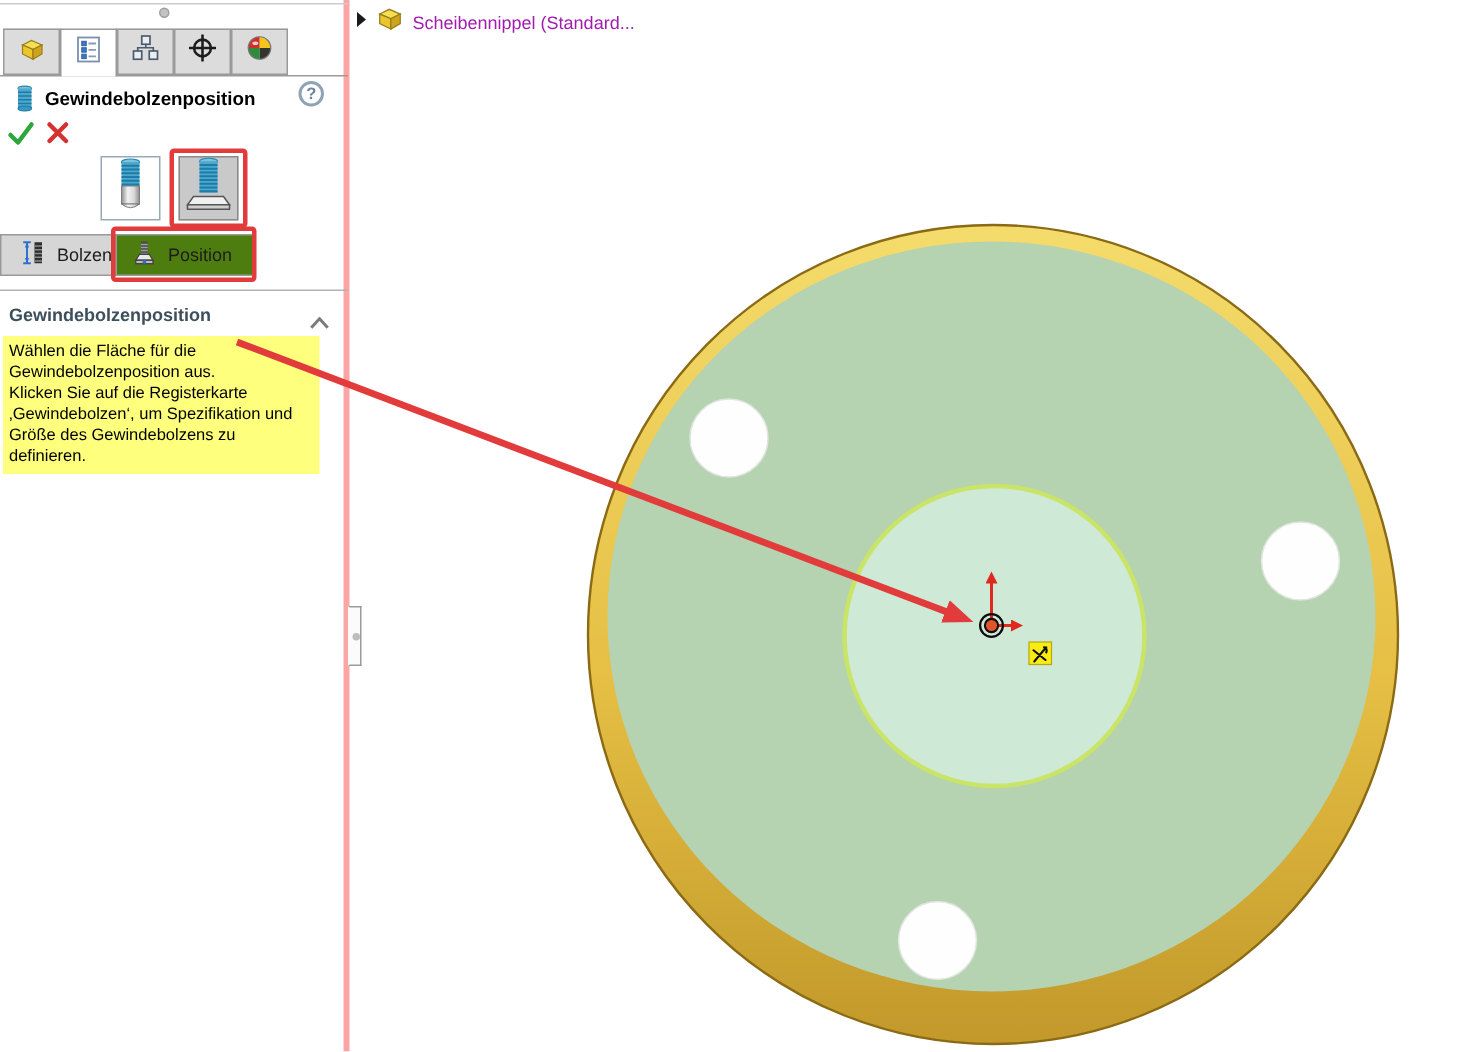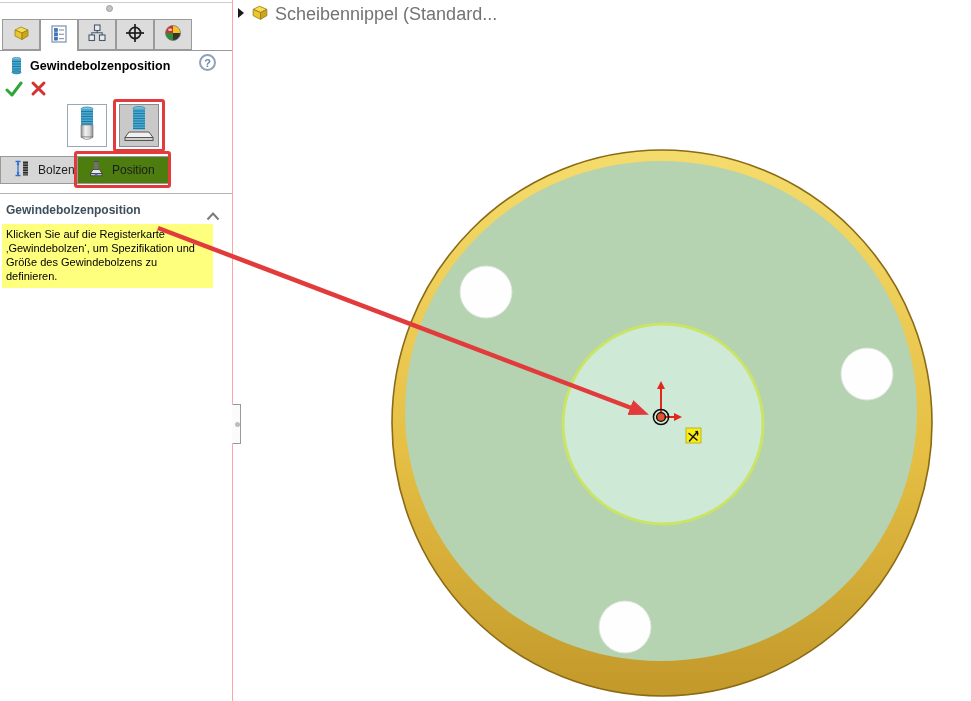--- a/index.html
+++ b/index.html
@@ -2,21 +2,21 @@
 <html><head>
 <meta charset="utf-8">
 <style>
   * { margin:0; padding:0; box-sizing:border-box; }
   html,body { width:971px; height:701px; background:#fff; overflow:hidden;
               font-family:"Liberation Sans", sans-serif; }
   .app { position:relative; width:971px; height:701px; background:#ffffff; }
 
   
   .panel { position:absolute; left:0; top:0; width:233px; height:701px;
-           background:#ffffff; border-right:1px solid #fca5a5; }
+           background:#ffffff; border-right:4px solid #fca5a5; }
   .top-split-line { position:absolute; left:0; top:2px; width:232px; height:1px; background:#cdcdcd; }
   .top-split-dot  { position:absolute; left:106px; top:5px; width:7px; height:7px;
                     border-radius:50%; background:#c3c3c3; border:1px solid #9f9f9f; }
 
   .pm-tab { position:absolute; top:19px; width:38px; height:31px;
             background:#dcdcdc; border:1px solid #9a9a9a;
             display:flex; align-items:center; justify-content:center; cursor:pointer; }
   .pm-tab.active { background:#ffffff; height:32px; z-index:3; border-bottom:none; }
   .tabbar-underline { position:absolute; left:0; top:50px; width:232px; height:1px; background:#9a9a9a; z-index:2; }
 
@@ -53,21 +53,21 @@
 
   .splitter-bump { position:absolute; left:232px; top:404px; width:9px; height:40px;
                    background:#fbfbfb; border:1px solid #9a9a9a; border-left:1px solid #fbfbfb;
                    cursor:ew-resize; z-index:5; }
   .splitter-dot { position:absolute; left:2px; top:17px; width:5px; height:5px;
                   border-radius:50%; background:#bdbdbd; }
 
   
   .canvas { position:absolute; left:234px; top:0; width:737px; height:701px; background:#ffffff; }
   .tree-row { position:absolute; left:3px; top:3px; display:flex; align-items:center; gap:5px; }
-  .tree-label { font-size:18px; color:#737373; white-space:nowrap; }
+  .tree-label { font-size:12px; color:#a21caf; white-space:nowrap; }
 
   .overlay { position:absolute; left:0; top:0; width:971px; height:701px;
              pointer-events:none; z-index:40; }
   .hit { pointer-events:auto; }
 </style>
 </head>
 <body>
 
 <div class="app">
 
@@ -218,20 +218,21 @@
     <div class="pm-divider"></div>
 
     <div class="section-title">Gewindebolzenposition</div>
     <span class="section-chevron">
       <svg width="14" height="9" viewBox="0 0 14 9">
         <polyline points="1.5,7.5 7,1.5 12.5,7.5" fill="none" stroke="#7c7c7c" stroke-width="2"></polyline>
       </svg>
     </span>
 
     <div class="note">
+      <p>Wählen die Fläche für die Gewindebolzenposition aus.</p>
       <p>Klicken Sie auf die Registerkarte ‚Gewindebolzen‘, um Spezifikation und Größe des Gewindebolzens zu definieren.</p>
     </div>
 
     <div class="splitter-bump">
       <div class="splitter-dot"></div>
     </div>
   </div>
 
   <div class="canvas">
     <div class="tree-row">

